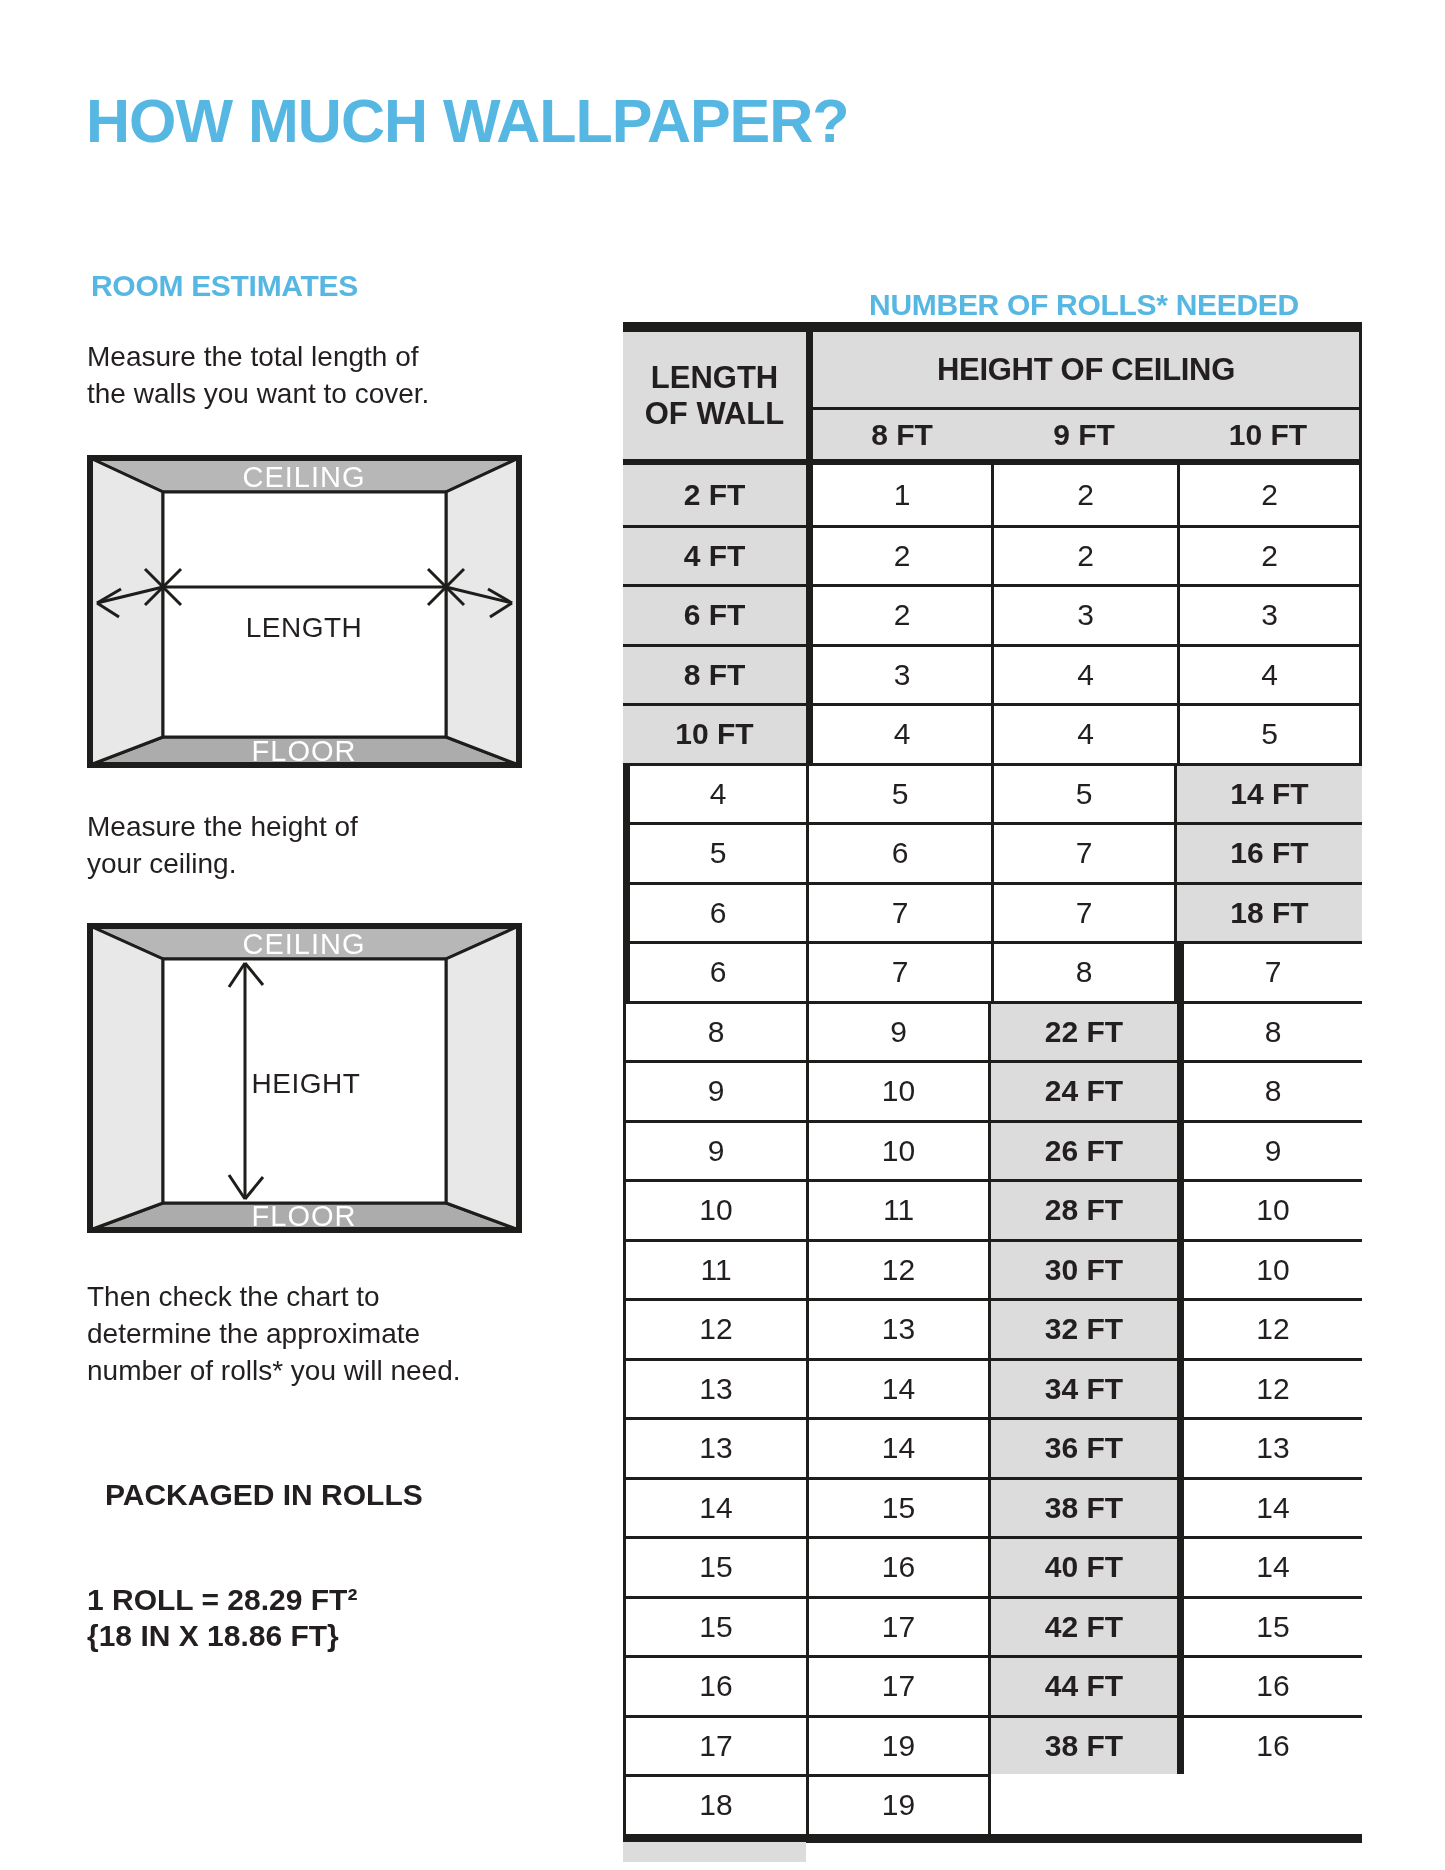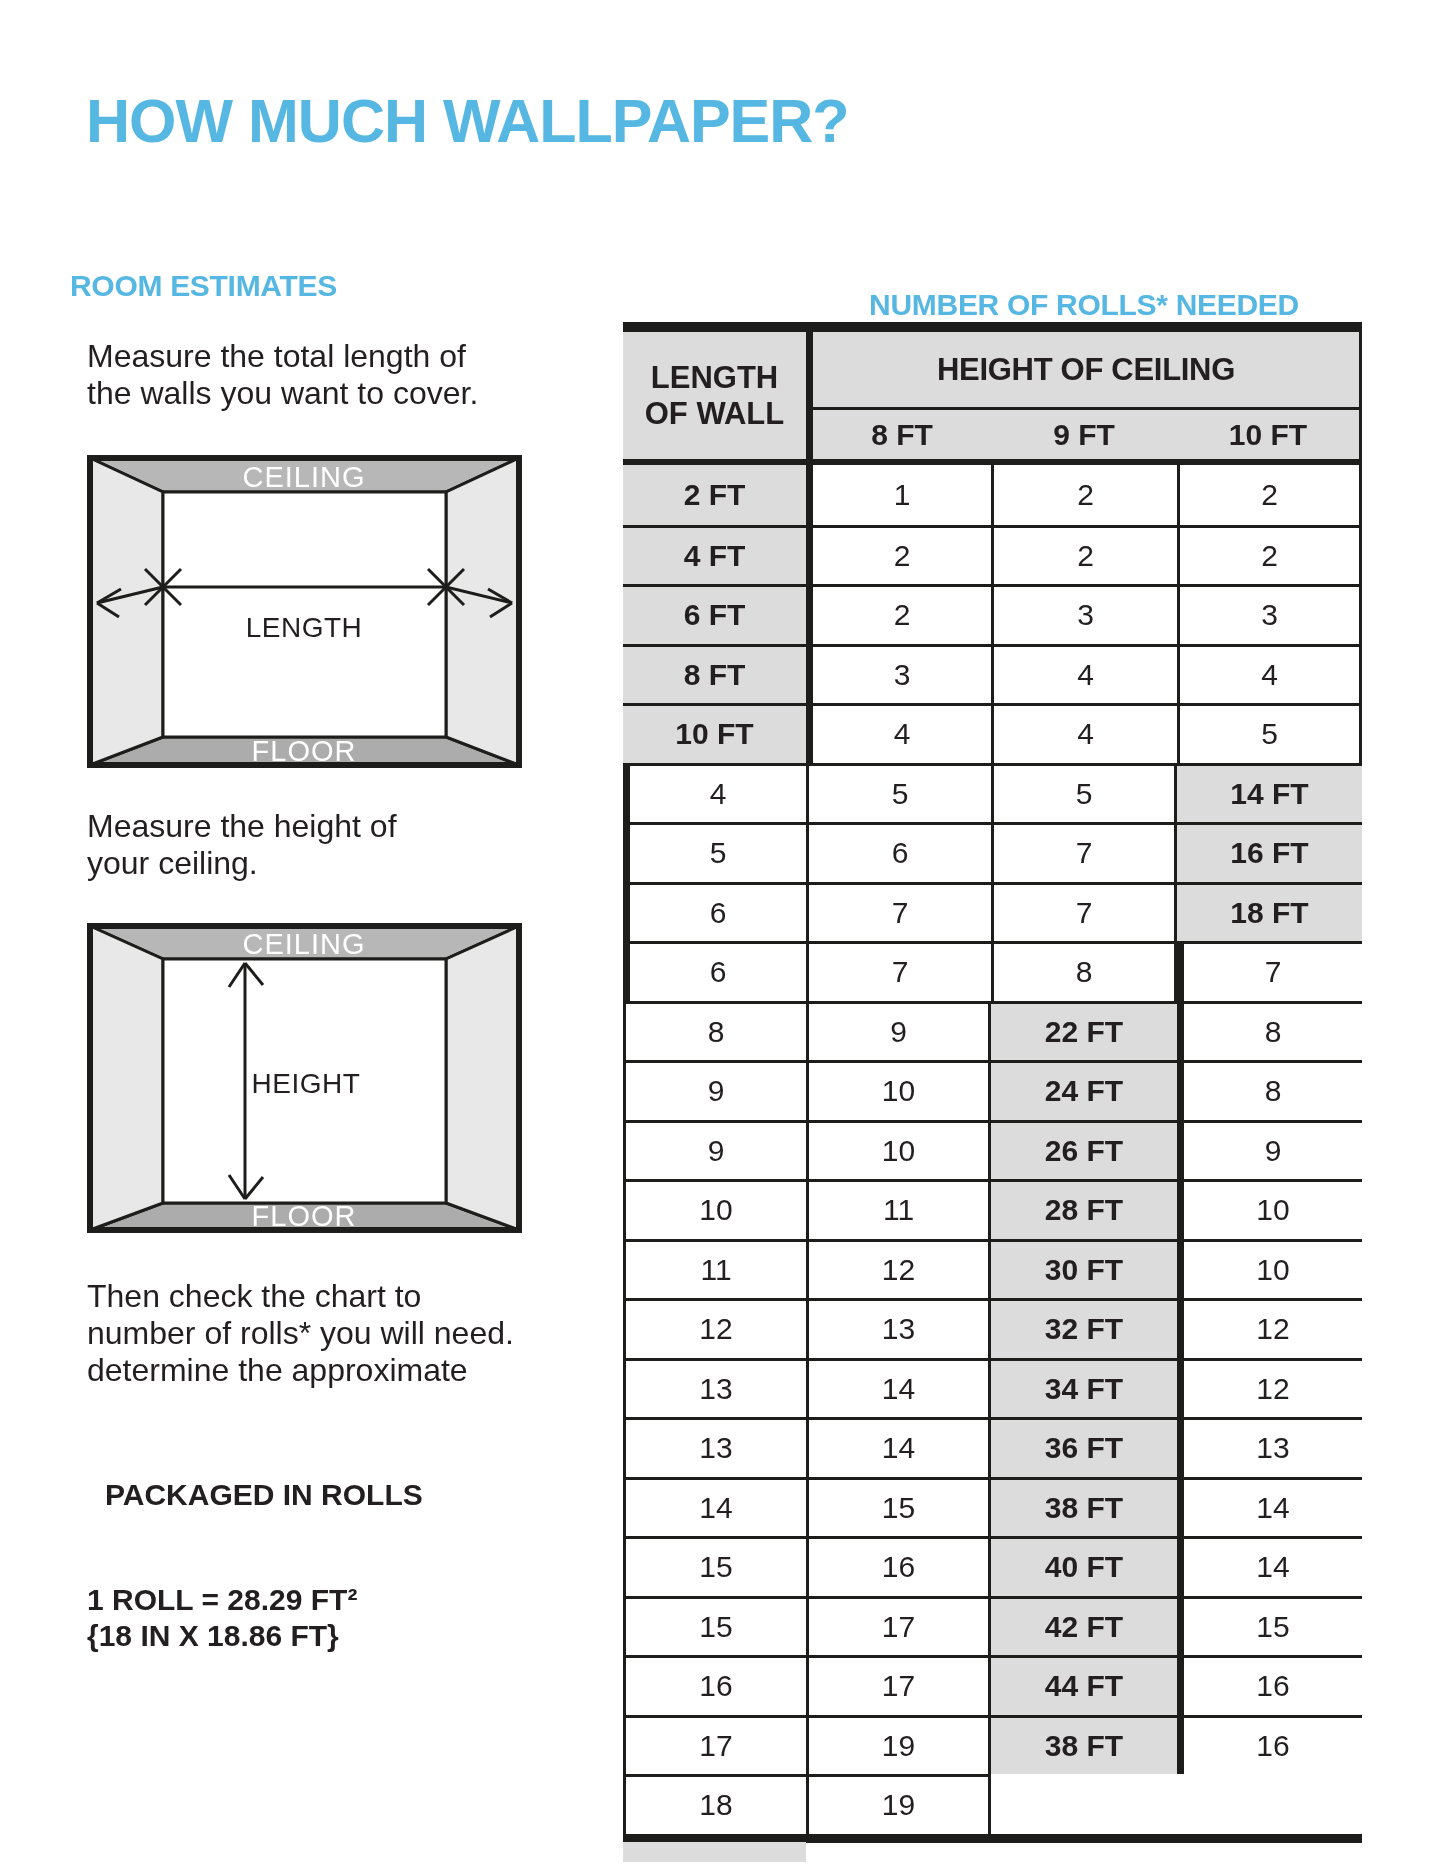--- a/index.html
+++ b/index.html
@@ -8,23 +8,23 @@
     font-family:"Liberation Sans","DejaVu Sans",sans-serif;color:var(--ink,#231F20);border-radius:16px;
   }
   .abs{position:absolute;}
   .page-title{
     left:86px;top:86px;font-size:61px;font-weight:bold;letter-spacing:-1px;
     color:var(--accent,#56B7E2);white-space:nowrap;
   }
   .section-heading{
     font-size:30px;font-weight:bold;color:var(--accent,#56B7E2);letter-spacing:-0.3px;white-space:nowrap;
   }
-  .room-heading{left:70px;top:269px;}
+  .room-heading{left:91px;top:269px;}
   .rolls-heading{left:806px;top:288px;width:556px;text-align:center;}
-  .body-text{font-size:32px;line-height:37px;color:var(--ink,#231F20);}
+  .body-text{font-size:28px;line-height:37px;color:var(--ink,#231F20);}
   .p1{left:87px;top:338px;}
   .p2{left:87px;top:808px;}
   .p3{left:87px;top:1278px;}
   .footnote{left:86px;top:1476px;font-size:30px;font-weight:bold;line-height:38px;}
   .footnote .indent{padding-left:19px;}
   .roll-info{left:87px;top:1582px;font-size:30px;font-weight:bold;line-height:36px;}
   .diagram{left:87px;}
   .d1{top:455px;}
   .d2{top:923px;}
   svg text{font-family:"Liberation Sans","DejaVu Sans",sans-serif;}
@@ -125,22 +125,22 @@
       <path d="M158,40 L142,64 M158,40 L176,62"></path>
       <path d="M158,276 L142,252 M158,276 L176,254"></path>
     </g>
     <text class="room-label" x="217" y="31" text-anchor="middle">CEILING</text>
     <text class="room-label" x="217" y="303" text-anchor="middle">FLOOR</text>
     <text class="measure-label" x="219" y="170" text-anchor="middle">HEIGHT</text>
   </svg>
 
   <div class="abs body-text p3">
     <div>Then check the chart to</div>
+    <div>determine the approximate</div>
     <div>number of rolls* you will need.</div>
-    <div>determine the approximate</div>
   </div>
 
   <div class="abs footnote">
     <div class="indent">PACKAGED IN ROLLS</div>
   </div>
 
   <div class="abs roll-info">
     <div>1 ROLL = 28.29 FT²</div>
     <div>{18 IN X 18.86 FT}</div>
   </div>

